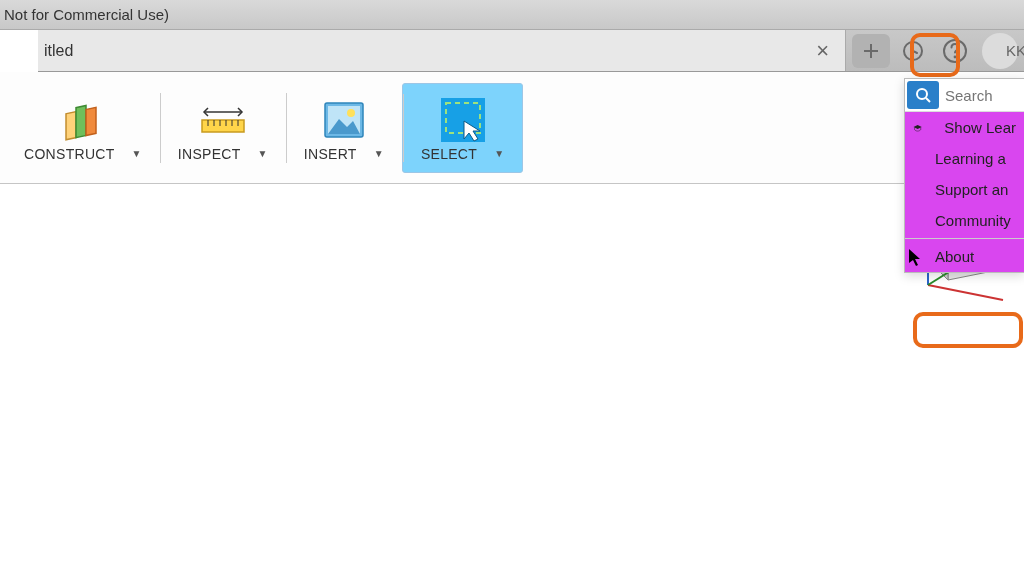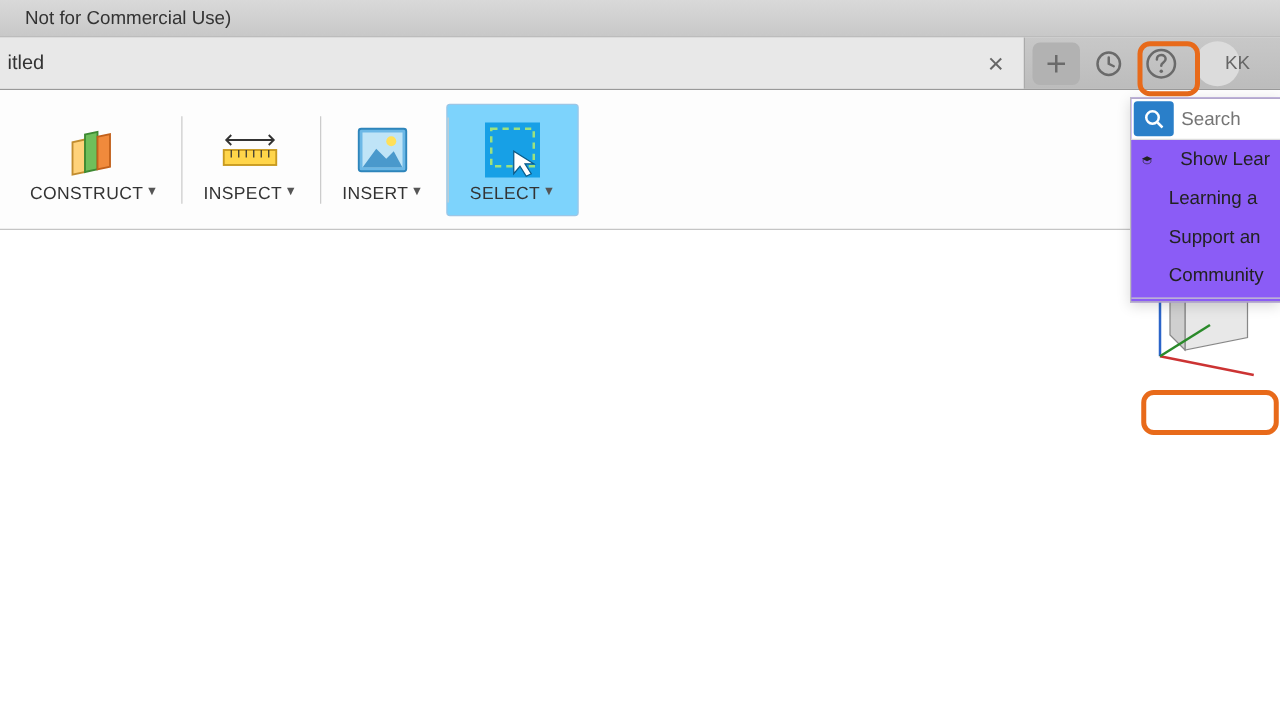--- a/index.html
+++ b/index.html
@@ -10,31 +10,32 @@
     height: 576px;
     overflow: hidden;
     position: relative;
   }
   .titlebar {
     height: 30px;
     background: linear-gradient(#d9d9d9, #c8c8c8);
     border-bottom: 1px solid #aaa;
     display: flex;
     align-items: center;
-    padding-left: 20px;
+    padding-left: 4px;
     font-size: 15px;
     color: #333;
   }
   .tabbar {
     height: 42px;
     background: linear-gradient(#c8c8c8, #bcbcbc);
     border-bottom: 1px solid #999;
     display: flex;
     align-items: stretch;
     position: relative;
+    margin-left: 38px;
   }
   .doc-tab {
     background: #e8e8e8;
     border-right: 1px solid #aaa;
     display: flex;
     align-items: center;
     padding: 0 10px 0 6px;
     font-size: 16px;
     color: #333;
     min-width: 90px;
@@ -106,42 +107,42 @@
     background: #ccc;
   }
   .tool-icon {
     width: 52px; height: 52px;
     display: flex; align-items: center; justify-content: center;
   }
   .tool-label {
     font-size: 14px;
     color: #333;
     letter-spacing: 0.3px;
-    display: flex; align-items: center; gap: 2px;
+    display: flex; align-items: center; gap: 17px;
   }
   .tool-label .caret {
     font-size: 10px; color: #555;
   }
   .tool-group.active {
     background: #7dd3fc;
     border: 1px solid #9cc6e6;
     border-radius: 3px;
   }
   .canvas {
     position: relative;
     width: 100%;
     height: calc(576px - 30px - 42px - 112px);
     background: #fff;
   }
   .help-menu {
     position: absolute;
     top: 78px;
     right: 0;
     width: 120px;
-    background: #8b5cf6;
+    background: #d946ef;
     border: 1px solid #bbb;
     border-right: none;
     box-shadow: 0 3px 10px rgba(0,0,0,0.15);
     font-size: 15px;
     color: #222;
     z-index: 50;
     overflow: hidden;
   }
   .help-search {
     display: flex;
@@ -313,20 +314,26 @@
     <svg width="18" height="14" viewBox="0 0 18 14">
         <path d="M9 1 L17 5 L9 9 L1 5 Z" fill="#222"></path>
         <path d="M3 6v4c0 1 3 3 6 3s6-2 6-3V6" fill="none" stroke="#222" stroke-width="1"></path>
       </svg>
     <span>Show Lear</span>
   </div>
   <div class="menu-item"><span>Learning a</span></div>
   <div class="menu-item"><span>Support an</span></div>
   <div class="menu-item"><span>Community</span></div>
   <div class="menu-sep"></div>
+  <div class="menu-item" style="position:relative;">
+    <span>About</span>
+    <svg class="cursor-arrow" style="left:4px; top:8px;" viewBox="0 0 14 18">
+        <path d="M0 0 L0 14 L4 11 L7 17 L9 16 L6 10 L11 10 Z" fill="#000"></path>
+      </svg>
+  </div>
 </div>
 
 <div class="highlight-box" style="top:312px; left:913px; width:110px; height:36px;"></div>
 
 <svg class="viewcube" viewBox="0 0 110 110">
   <polygon points="40,30 90,20 90,70 40,80" fill="#e8e8e8" stroke="#888" stroke-width="1"></polygon>
   <polygon points="40,30 90,20 75,8 28,18" fill="#d6d6d6" stroke="#888" stroke-width="1"></polygon>
   <polygon points="28,18 40,30 40,80 28,68" fill="#cfcfcf" stroke="#888" stroke-width="1"></polygon>
   <line x1="20" y1="85" x2="20" y2="15" stroke="#2b64c9" stroke-width="2"></line>
   <polygon points="20,10 16,20 24,20" fill="#2b64c9"></polygon>

